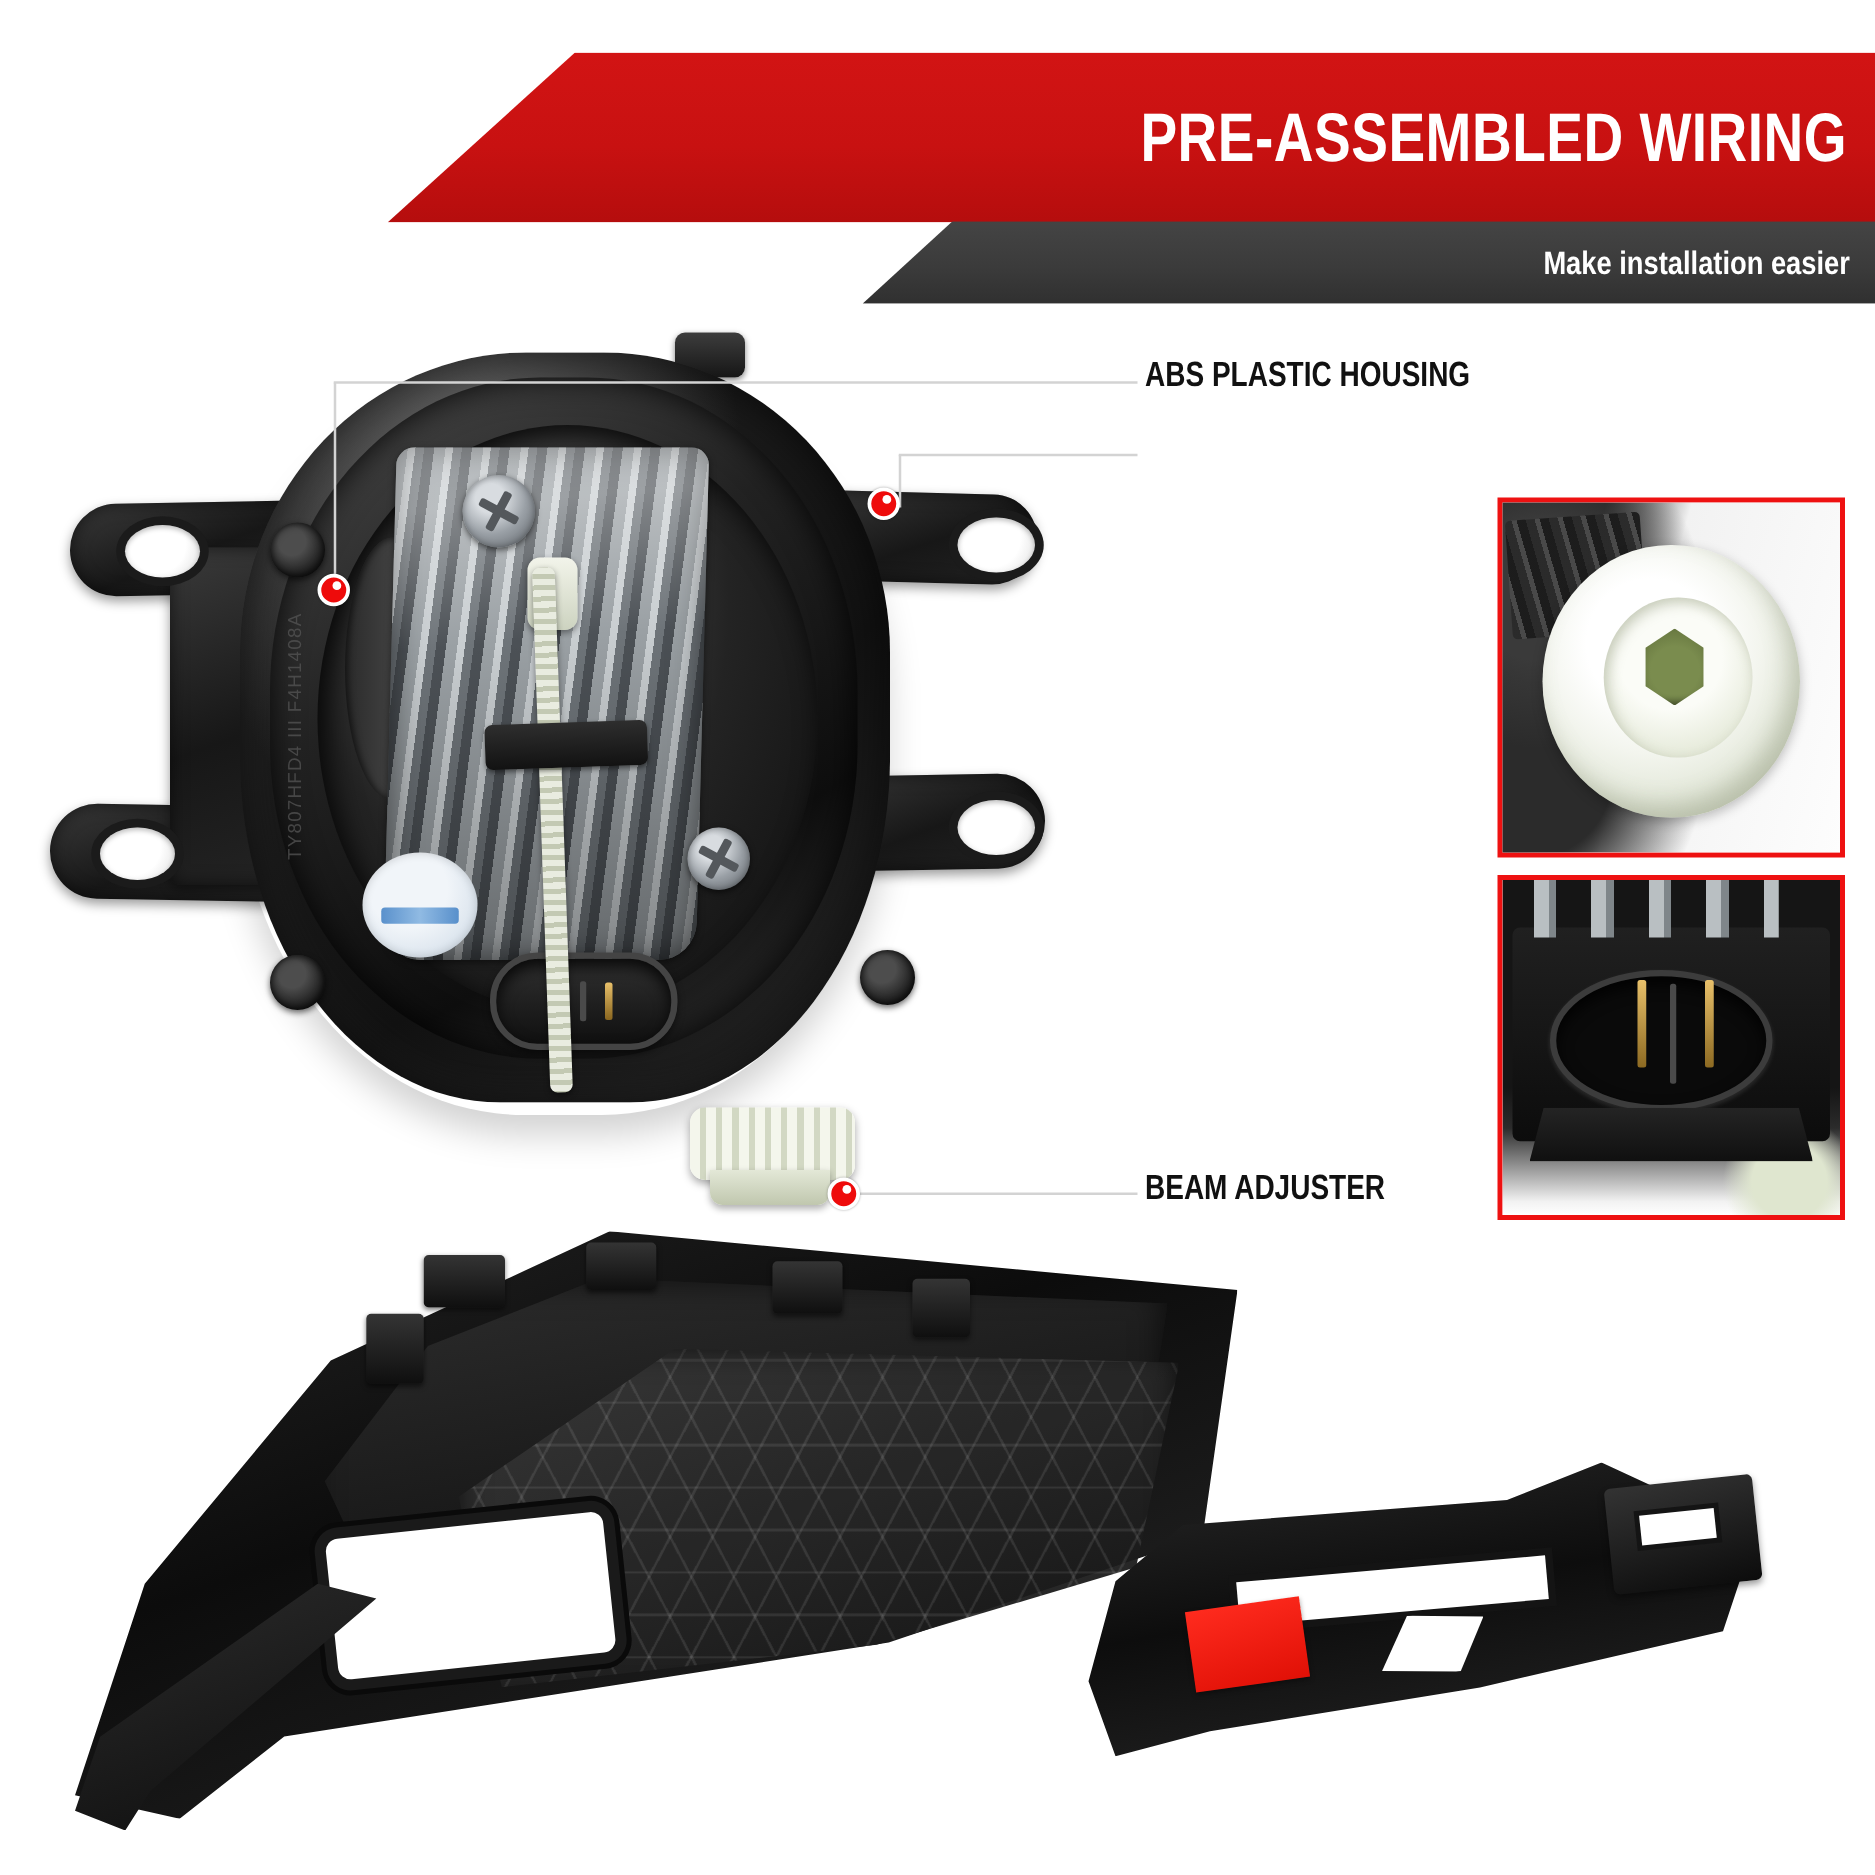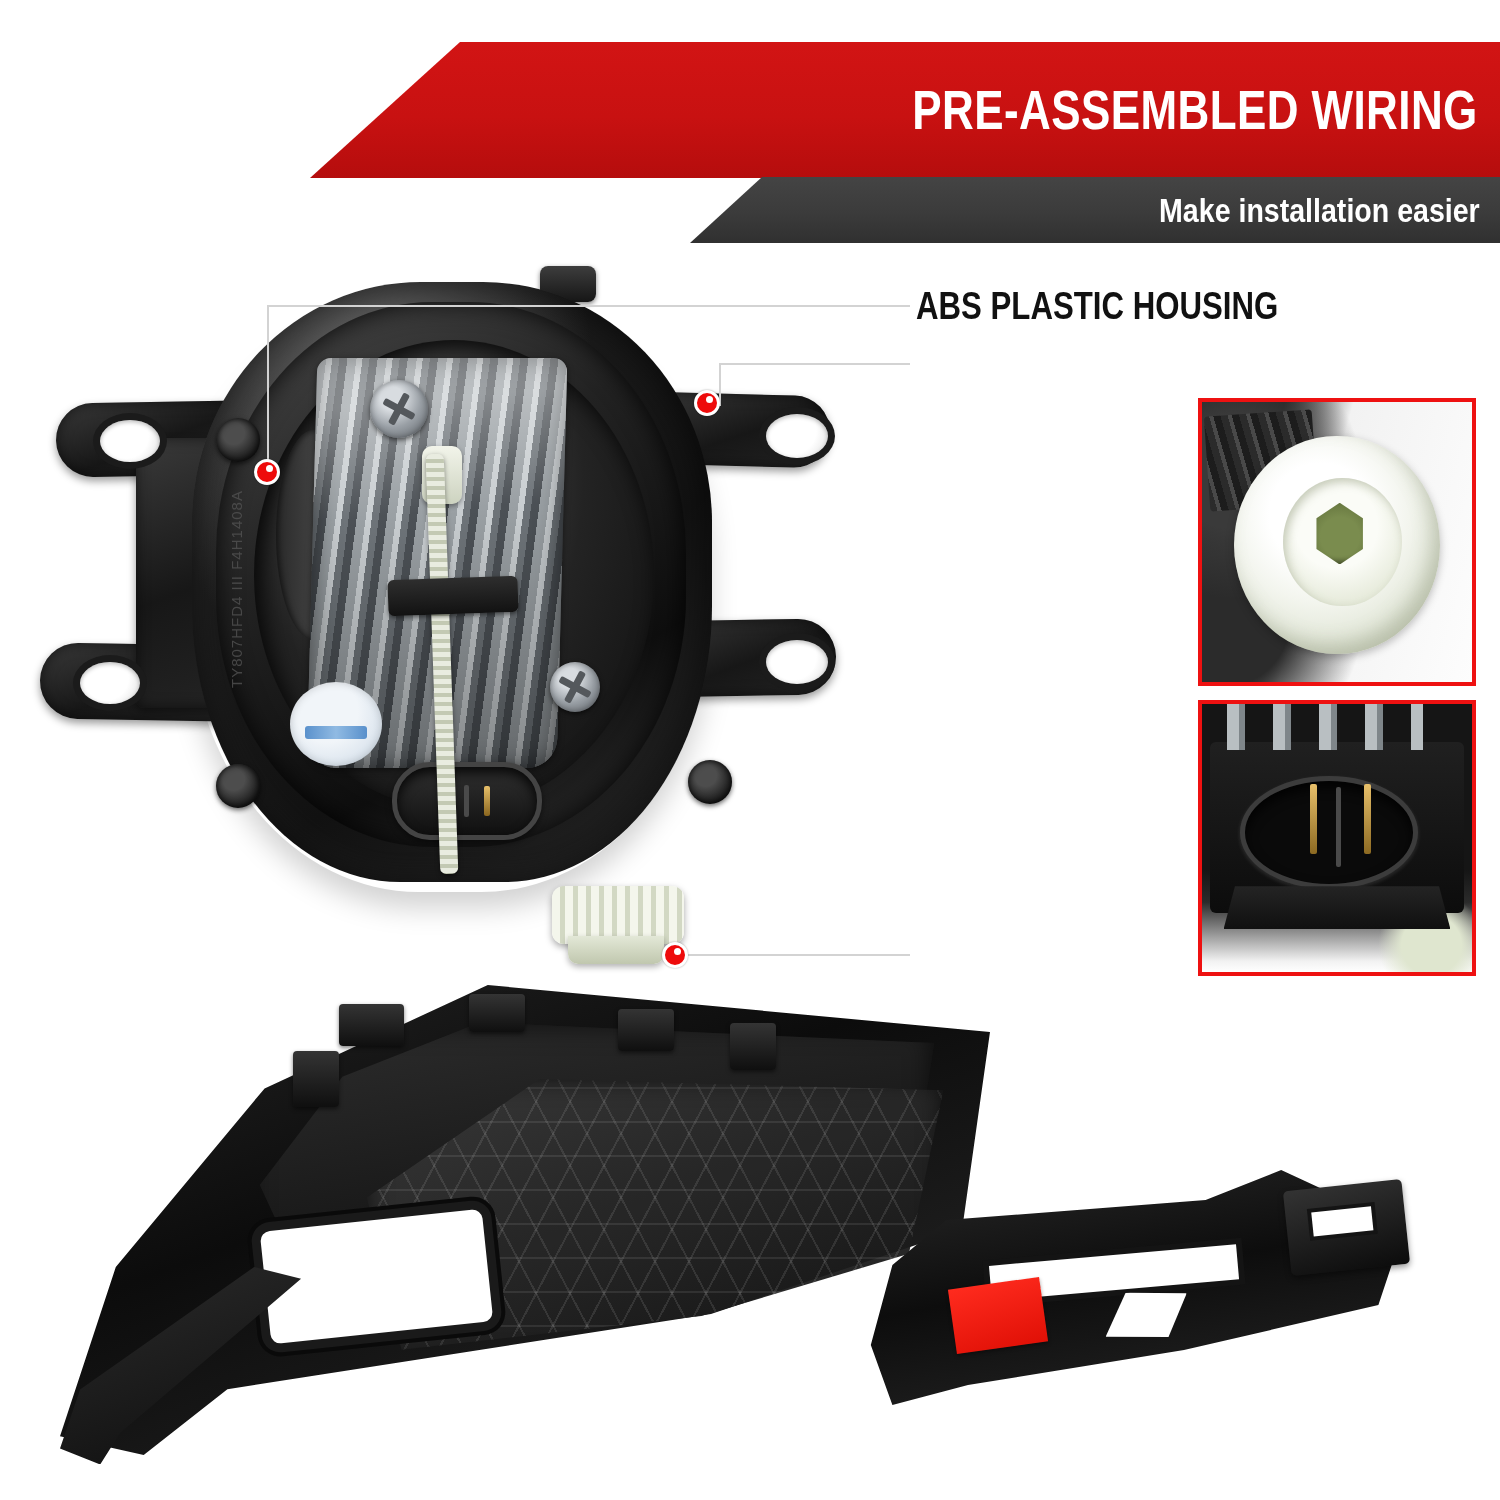--- a/index.html
+++ b/index.html
@@ -23,28 +23,28 @@
   .banner-red-title{
     position:absolute;right:22px;top:50%;transform:translateY(-50%);
     color:#fff;font-size:55px;line-height:1;font-weight:bold;
     letter-spacing:.5px;white-space:nowrap;
     transform-origin:right center;
     font-family:"Liberation Sans Narrow","Liberation Sans",sans-serif;
   }
   .banner-red-title span{display:inline-block;transform:scaleX(.80);transform-origin:right center;}
   .banner-dark-sub{
     position:absolute;right:20px;top:50%;transform:translateY(-50%);
-    color:#fff;font-size:34px;line-height:1;font-weight:bold;white-space:nowrap;
+    color:#fff;font-size:26px;line-height:1;font-weight:bold;white-space:nowrap;
   }
   .banner-dark-sub span{display:inline-block;transform:scaleX(.84);transform-origin:right center;}
 
   
   .callout-label{
     position:absolute;color:#111;font-weight:bold;
-    font-size:39px;line-height:1;white-space:nowrap;
+    font-size:28px;line-height:1;white-space:nowrap;
   }
   .callout-label span{display:inline-block;transform:scaleX(.80);transform-origin:left center;}
   #lbl-housing{left:916px;top:286px;}
   #lbl-bracket{left:916px;top:344px;}
   #lbl-beam{left:916px;top:936px;}
 
   
   .leader{position:absolute;background:#d3d3d3;}
   .leader.h{height:2px;}
   .leader.v{width:2px;}
@@ -398,20 +398,23 @@
   <div class="leader v" style="left:719px;top:364px;height:42px;"></div>
   <div class="leader h" style="left:719px;top:363px;width:191px;"></div>
   <div class="dot" style="left:694px;top:390px;"></div>
 
   <div class="leader h" style="left:688px;top:954px;width:222px;"></div>
   <div class="dot" style="left:662px;top:942px;"></div>
 
   <div class="callout-label" id="lbl-housing">
     <span>ABS PLASTIC HOUSING</span>
   </div>
+  <div class="callout-label" id="lbl-beam">
+    <span>BEAM ADJUSTER</span>
+  </div>
 
   <div class="inset" id="inset-top">
     <div class="photo">
       <div class="ba-bg"></div>
       <div class="ba-fins"></div>
       <div class="ba-gear"></div>
       <div class="ba-teeth"></div>
       <div class="ba-inner"></div>
       <div class="ba-hole"></div>
     </div>

